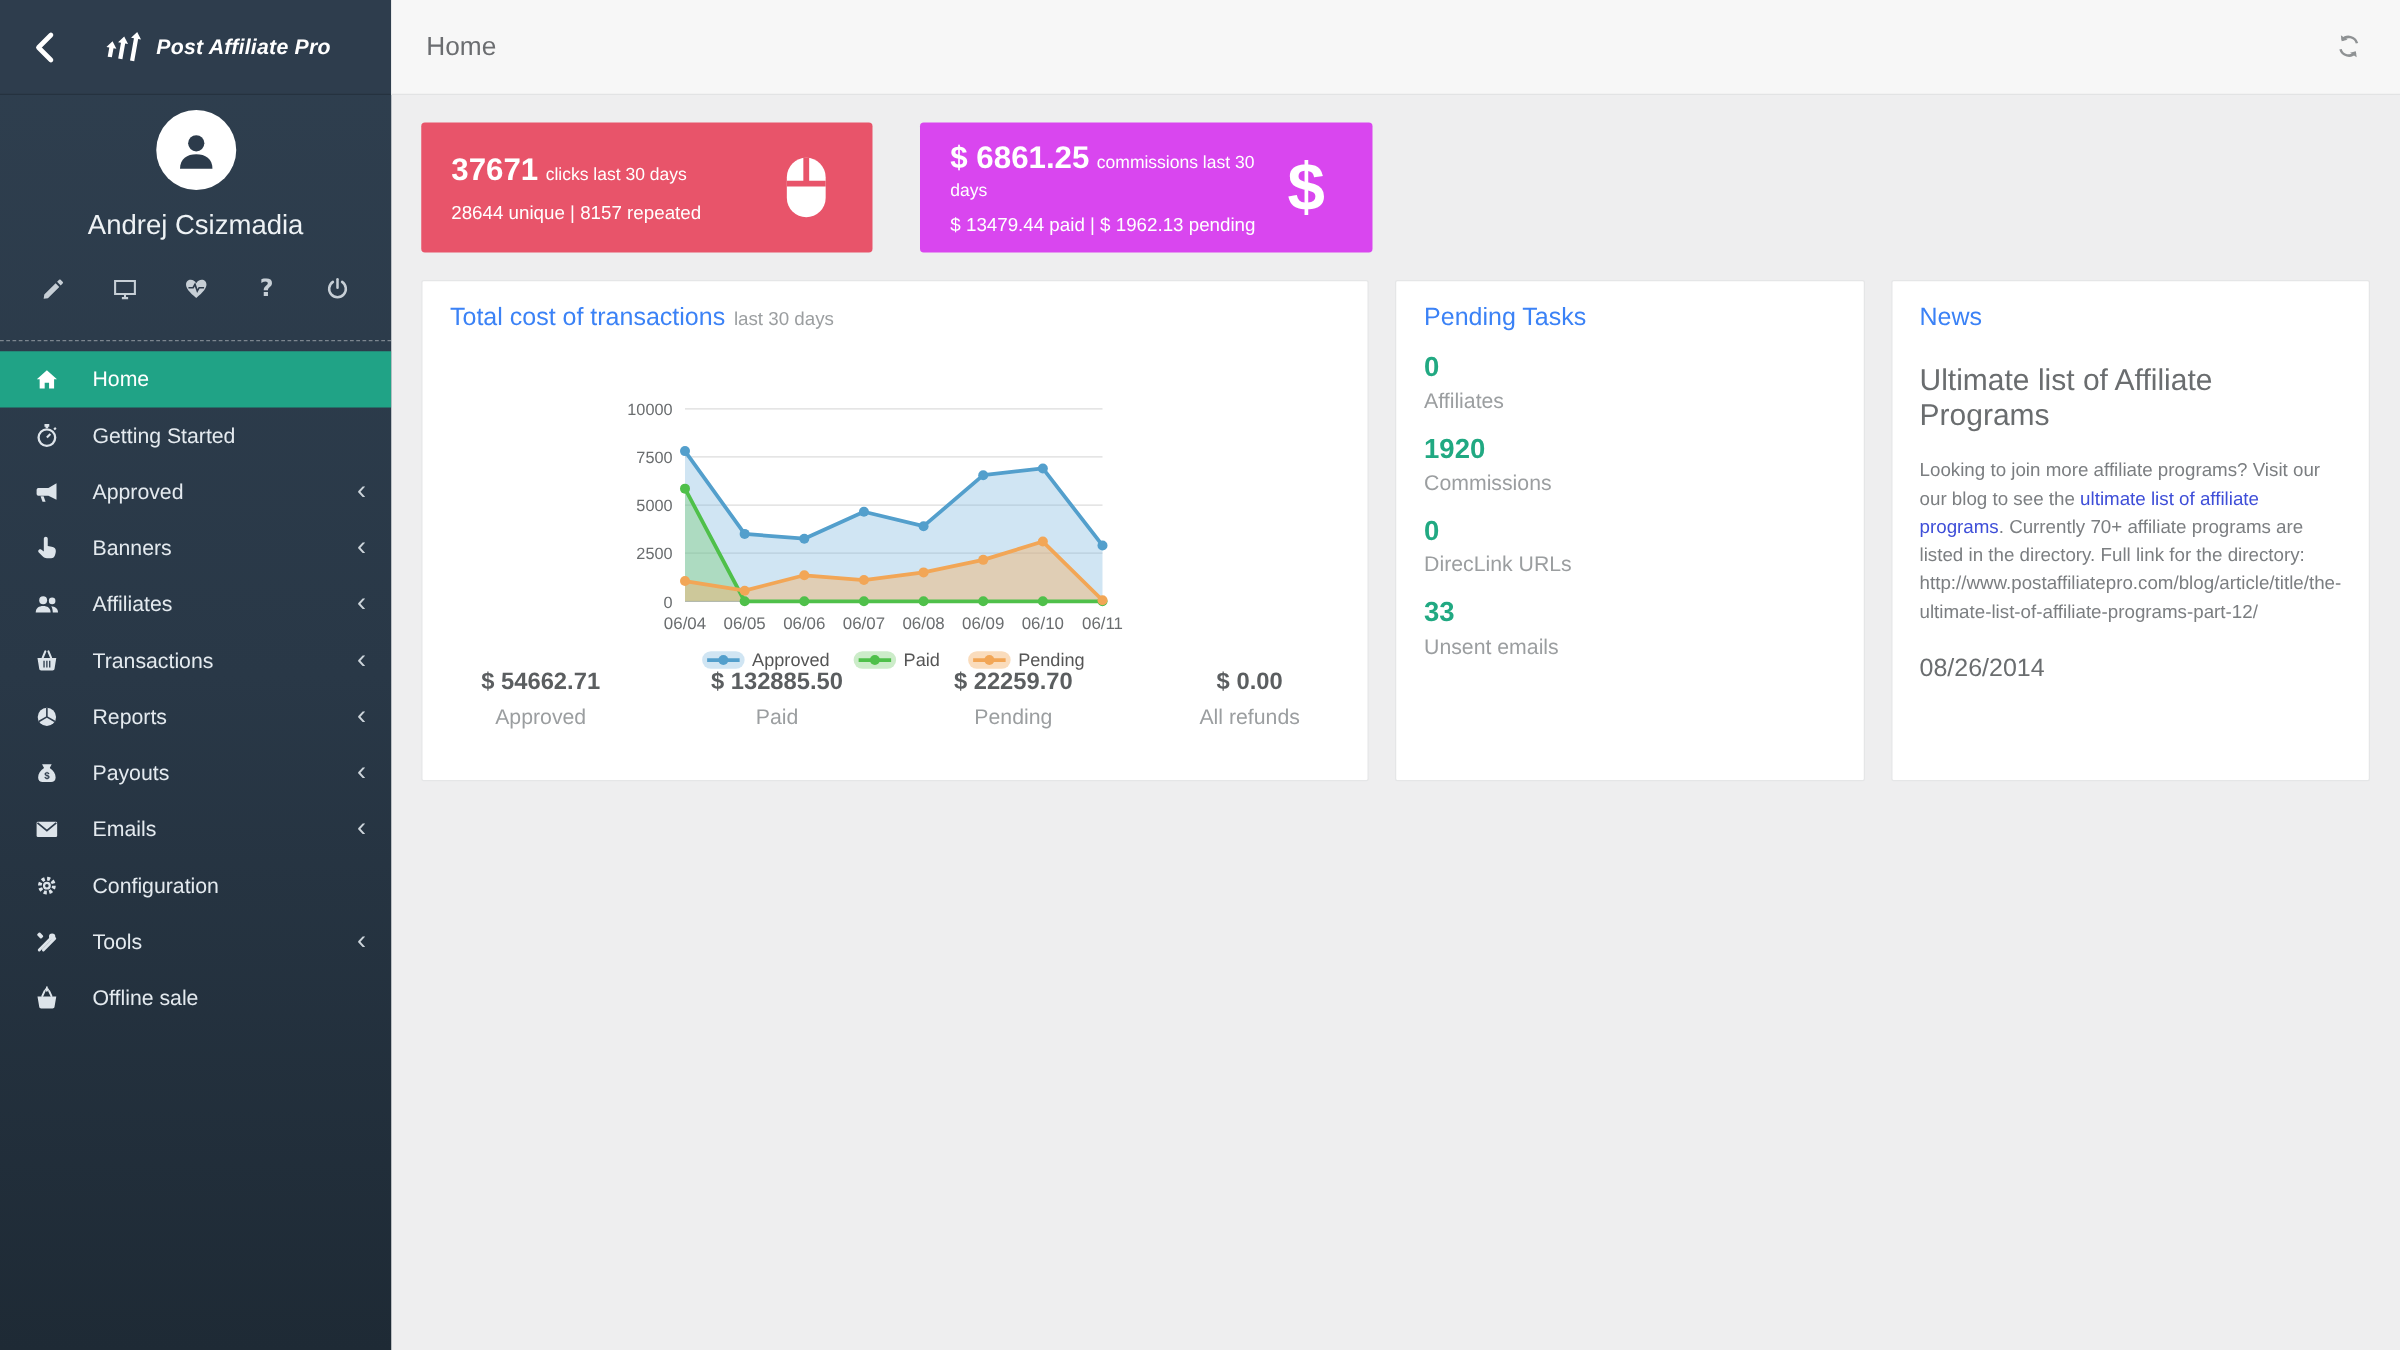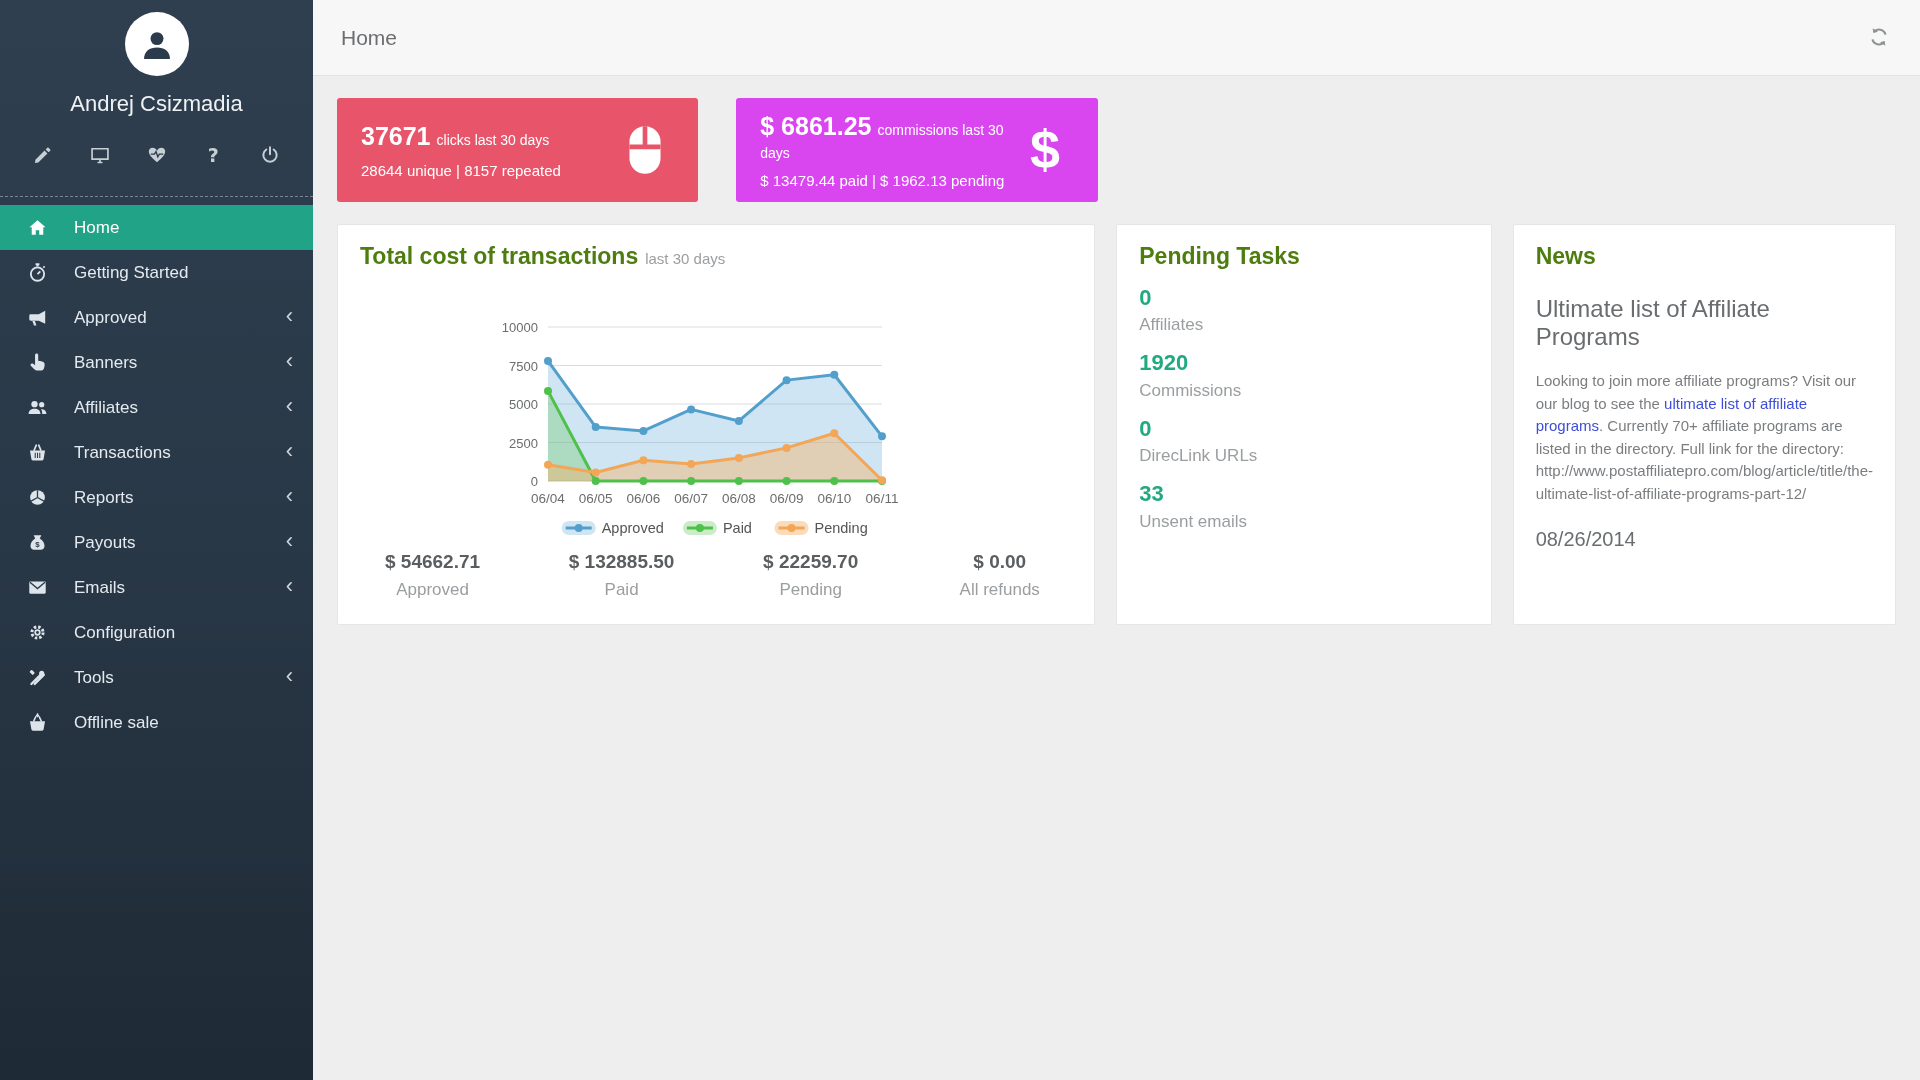--- a/index.html
+++ b/index.html
@@ -76,43 +76,60 @@
   .card-detail { font-size:15px; margin-top:9px; }
   .card-icon { width:58px; height:58px; flex:0 0 58px; margin-left:8px; }
   .card-icon svg { width:58px; height:58px; }
 
   
   .panels { display:grid; grid-template-columns:2.02fr 1fr 1fr; gap:21px; margin-top:22px; }
   .panel {
     background:#fff; border:1px solid #e5e6e7; border-radius:2px;
     height:401px; padding:18px 22px; position:relative;
   }
-  .panel-title { font-size:23px; font-weight:bold; color:#4d7c0f; }
+  .panel-title { font-size:20px; font-weight:normal; color:#3b82f6; }
   .panel-sub { font-size:15px; font-weight:normal; color:#9b9ea0; margin-left:7px; }
 
   #chart-mount { position:absolute; left:150px; top:90px; }
 
-  .summary { position:absolute; left:0; right:0; bottom:24px; display:grid; grid-template-columns:repeat(4,1fr); text-align:center; }
+  .summary { position:absolute; left:0; right:0; bottom:40px; display:grid; grid-template-columns:repeat(4,1fr); text-align:center; }
   .sum-value { font-size:19px; font-weight:bold; color:#5b5e60; }
   .sum-label { font-size:17px; color:#9b9ea0; margin-top:7px; }
 
   .task-count { font-size:22px; font-weight:bold; margin-top:15px; line-height:1.2; }
   .task-label { font-size:17px; color:#9b9ea0; margin-top:4px; }
 
   .news-article-title { font-size:24px; font-weight:normal; color:#6a6d6f; margin-top:25px; }
   .news-body { font-size:15px; line-height:22.5px; color:#7b7e81; margin-top:19px; word-wrap:break-word; overflow-wrap:break-word; }
   .news-link { color:#3e4ed8; cursor:pointer; text-decoration:none; }
   .news-date { font-size:20px; color:#6a6d6f; margin-top:23px; }
 </style>
 </head>
 <body>
 
 <div class="app">
 
   <aside class="sidebar">
+    <div class="sidebar-header">
+      <span class="back-btn">
+        <svg viewBox="0 0 24 24">
+            <path d="M15 4 L7 12 L15 20" fill="none" stroke="currentColor" stroke-width="3" stroke-linecap="round" stroke-linejoin="round"></path>
+          </svg>
+      </span>
+      <span class="logo">
+        <svg viewBox="0 0 30 30" fill="#fff">
+            <g transform="rotate(10 15 15)">
+          <path d="M3.4 24 V17 H1.2 L5 12 L8.8 17 H6.6 V24 Z"></path>
+          <path d="M11.4 24 V12 H9.2 L13 7 L16.8 12 H14.6 V24 Z"></path>
+          <path d="M20.4 24 V7 H18.2 L22 2 L25.8 7 H23.6 V24 Z"></path>
+        </g>
+          </svg>
+        <span class="logo-text">Post Affiliate Pro</span>
+      </span>
+    </div>
 
     <div class="profile">
       <div class="avatar">
         <svg viewBox="0 0 24 24" fill="currentColor">
             <circle cx="12" cy="8.6" r="4.1"></circle>
             <path d="M3.8 21.5 c0-5 3.6-7.3 8.2-7.3 s8.2 2.3 8.2 7.3 z"></path>
           </svg>
       </div>
       <div class="profile-name">Andrej Csizmadia</div>
       <div class="profile-icons">

